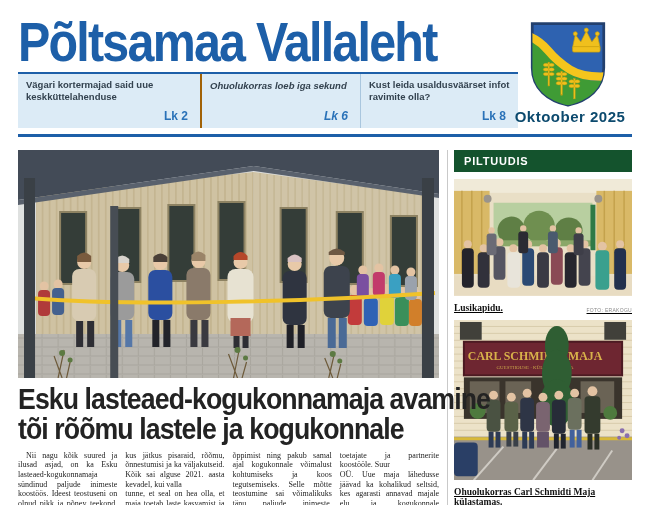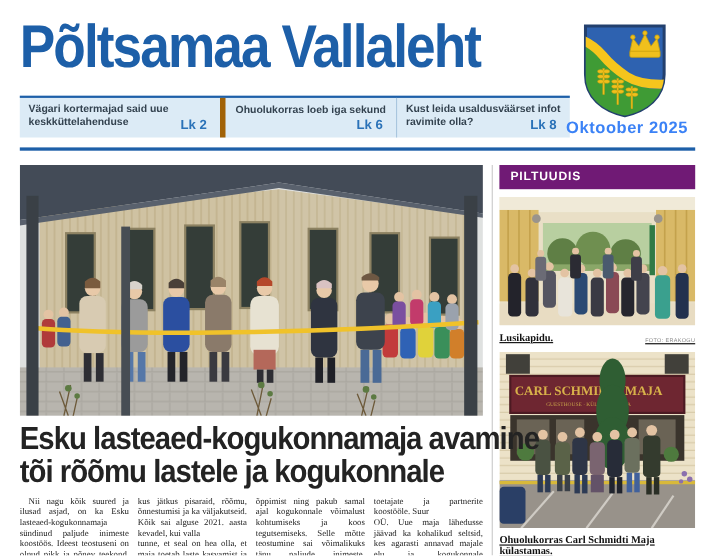--- a/index.html
+++ b/index.html
@@ -6,46 +6,46 @@
   .page{position:relative;width:650px;height:505px;box-sizing:border-box;
         padding:0 18px;background:#ffffff;overflow:hidden;
         font-family:"Liberation Sans",sans-serif;}
   
   .masthead{position:relative;height:137px;}
   .paper-title{position:absolute;left:0;top:10px;margin:0;color:#1d5fa8;
         font-size:55px;font-weight:700;letter-spacing:-2px;white-space:nowrap;
         transform:scaleX(.88);transform-origin:left center;}
   .crest{position:absolute;top:20px;right:18px;width:92px;height:88px;}
   .issue-date{position:absolute;right:2px;top:108px;width:120px;text-align:center;
-        color:#3b82f6;font-size:15px;font-weight:700;letter-spacing:.5px;}
-  .teaser-bar{position:absolute;left:0;top:87px;width:500px;height:38px;
+        color:#0c4a6e;font-size:15px;font-weight:700;letter-spacing:.5px;}
+  .teaser-bar{position:absolute;left:0;top:72px;width:500px;height:56px;
         display:flex;background:#dcebf6;border-top:2px solid #1d5fa8;box-sizing:border-box;}
   .teaser{position:relative;box-sizing:border-box;padding:5px 8px 0 8px;
         font-size:9.5px;font-weight:700;color:#33424f;line-height:1.3;}
   .teaser.t1{width:182px;}
-  .teaser.t2{width:160px;border-left:5px solid #a16207;text-align:center;padding-top:6px;}
+  .teaser.t2{width:160px;border-left:2px solid #a16207;text-align:left;padding-top:6px;font-style:italic;}
   .teaser.t3{width:158px;border-left:1px solid #a9c6de;}
   .lk{position:absolute;right:12px;bottom:3px;color:#2a72b8;font-size:12px;font-weight:700;}
   .thick-rule{position:absolute;left:0;right:0;top:134px;height:3px;background:#1d5fa8;}
   
   .main{display:flex;margin-top:13px;}
   .article{width:421px;}
   .v-divider{width:1px;background:#c9c9c9;margin:0 6px 0 8px;}
   .sidebar{flex:1;min-width:0;}
   .lead-photo{display:block;width:421px;height:228px;}
   .headline{margin:7px 0 0 0;color:#232323;font-size:29px;font-weight:700;
         line-height:1.03;letter-spacing:-1px;transform:scaleX(.92);transform-origin:left top;
         white-space:nowrap;}
   .body-cols{margin-top:6px;height:64px;overflow:hidden;column-count:4;column-gap:8px;
         font-family:"Liberation Serif",serif;font-size:8px;line-height:1.2;
         color:#1c1c1c;text-align:justify;}
   .body-cols p{margin:0;}
   .indent{text-indent:8px;}
   
-  .section-bar{height:22px;line-height:22px;background:#701a75;color:#ffffff;
+  .section-bar{height:22px;line-height:22px;background:#14532d;color:#ffffff;
         font-size:11px;font-weight:700;letter-spacing:.8px;padding-left:10px;}
   .side-photo{display:block;width:100%;margin-top:7px;}
   .caption-row{display:flex;justify-content:space-between;align-items:flex-end;margin-top:7px;text-decoration:underline;}
   .caption{font-family:"Liberation Serif",serif;font-size:9.5px;font-weight:700;color:#111;}
   .credit{font-size:5px;color:#8a8a8a;letter-spacing:.3px;}
   .photo3-strip{margin-top:5px;height:14px;
         background:linear-gradient(90deg,#ddcfae,#cdbf9a 40%,#d8c8a4 70%,#c2b28c);}
 </style>
 </head>
 <body>

